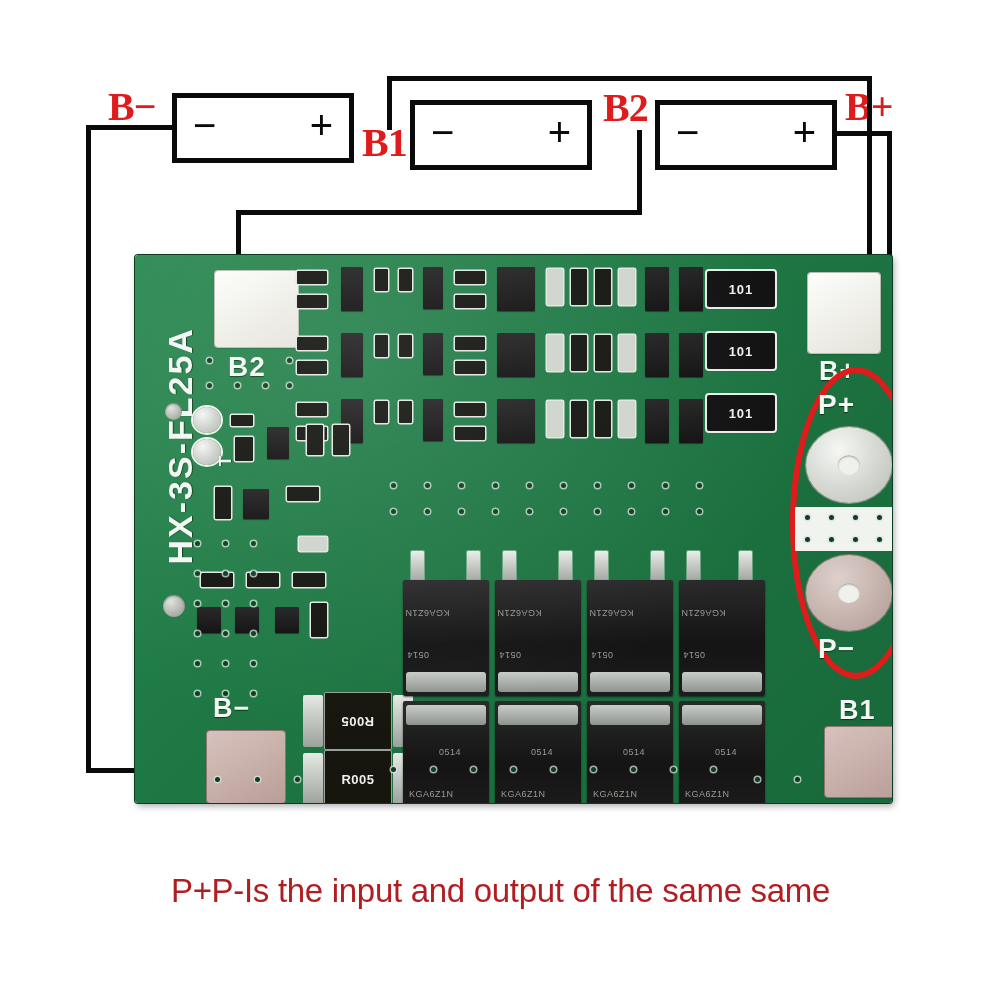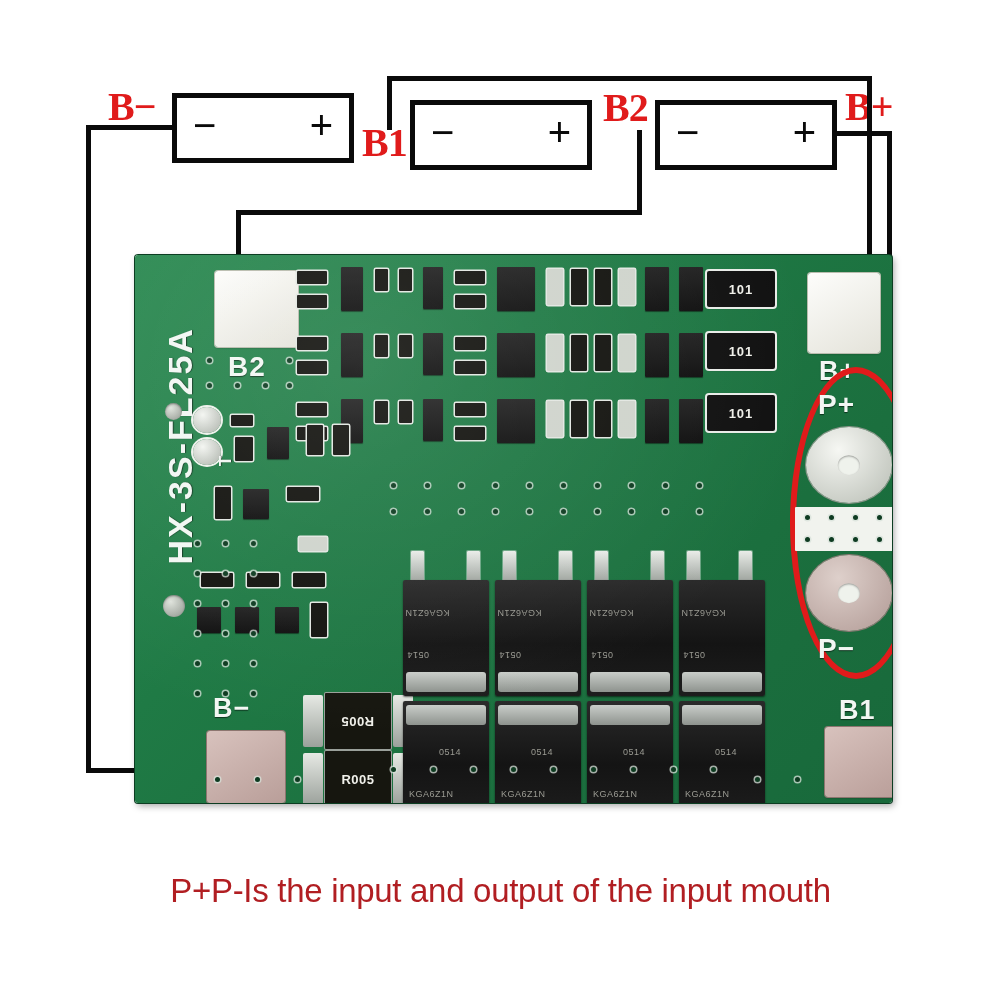--- a/index.html
+++ b/index.html
@@ -379,15 +379,15 @@
     <div style="position:absolute;left:60px;top:522px;width:620px;height:20px;">
       <div class="via" style="left:20px;top:0;"></div>
         <div class="via" style="left:60px;top:0;"></div>
       <div class="via" style="left:100px;top:0;"></div>
         <div class="via" style="left:560px;top:0;"></div>
       <div class="via" style="left:600px;top:0;"></div>
     </div>
 
   </div>
 
-  <div class="caption" style="top:872px;">P+P-Is the input and output of the input mouth</div>
+  <div class="caption" style="top:872px;">P+P-Is the input and output of the same same</div>
 
 </div>
 
 </body></html>

